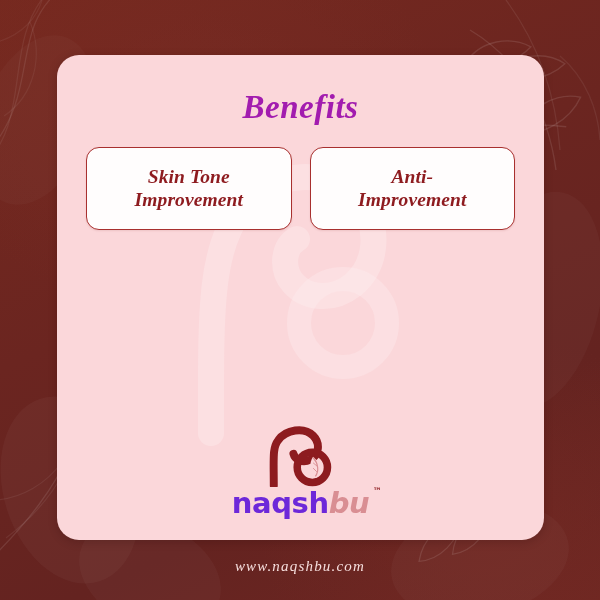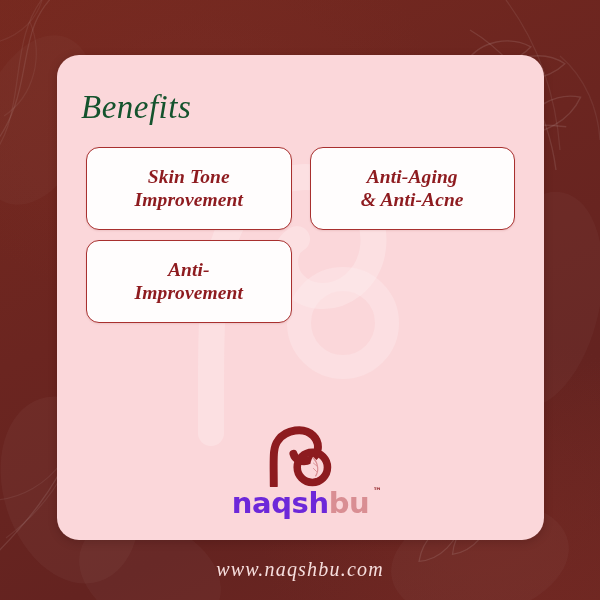--- a/index.html
+++ b/index.html
@@ -90,25 +90,26 @@
 
   .panel-inner {
     position: relative;
     z-index: 2;
     padding: 24px 24px 0 24px;
     height: 100%;
   }
 
   
   .title {
+    text-align: center;
     font-family: "Liberation Serif", serif;
     font-style: italic;
-    font-weight: 400;
+    font-weight: 700;
     font-size: 33px;
-    color: #14532d;
+    color: #a21caf;
     letter-spacing: 0.5px;
     margin-top: 10px;
     margin-bottom: 20px;
   }
 
   
   .grid {
     display: grid;
     grid-template-columns: 1fr 1fr;
     grid-template-rows: repeat(3, 83px);
@@ -159,40 +160,40 @@
     position: relative;
     display: inline-block;
     font-family: "DejaVu Sans", sans-serif;
     font-size: 29px;
     font-weight: 700;
     letter-spacing: -0.4px;
     line-height: 1;
     margin-top: 2px;
   }
   .lw-a { color: #6d28d9; }
-  .lw-b { color: #d98e93; }
+  .lw-b { color: #d98e93; font-style: italic; }
   .lw-tm {
     position: absolute;
     top: -2px;
     right: -12px;
     font-size: 9px;
     font-weight: 700;
     color: #8d1b1f;
   }
 
   
   .footer {
     position: absolute;
     left: 0;
     right: 0;
     top: 558px;
     text-align: center;
     font-family: "Liberation Serif", serif;
     font-style: italic;
-    font-size: 20px;
+    font-size: 15px;
     letter-spacing: 1.2px;
     color: #f6dedd;
   }
 </style>
 </head>
 <body>
 
 <div class="poster">
 
   <div class="bg-art">
@@ -252,24 +253,20 @@
 
     <div class="panel-inner">
       <div class="title">Benefits</div>
 
       <div class="grid">
         <div class="card">
           <span class="card-label">Skin Tone
 Improvement</span>
         </div>
         <div class="card">
-          <span class="card-label">Anti-Aging
-&amp; Anti-Acne</span>
-        </div>
-        <div class="card">
           <span class="card-label">Anti-
 Improvement</span>
         </div>
       </div>
     </div>
 
     <div class="logo-block">
       <svg class="logo-mark" viewBox="0 0 100 82" xmlns="http://www.w3.org/2000/svg">
 
         <path d="M14 80 C 14 44 12 30 20 20 C 30 6 54 2 66 14 C 76 24 74 40 62 46

